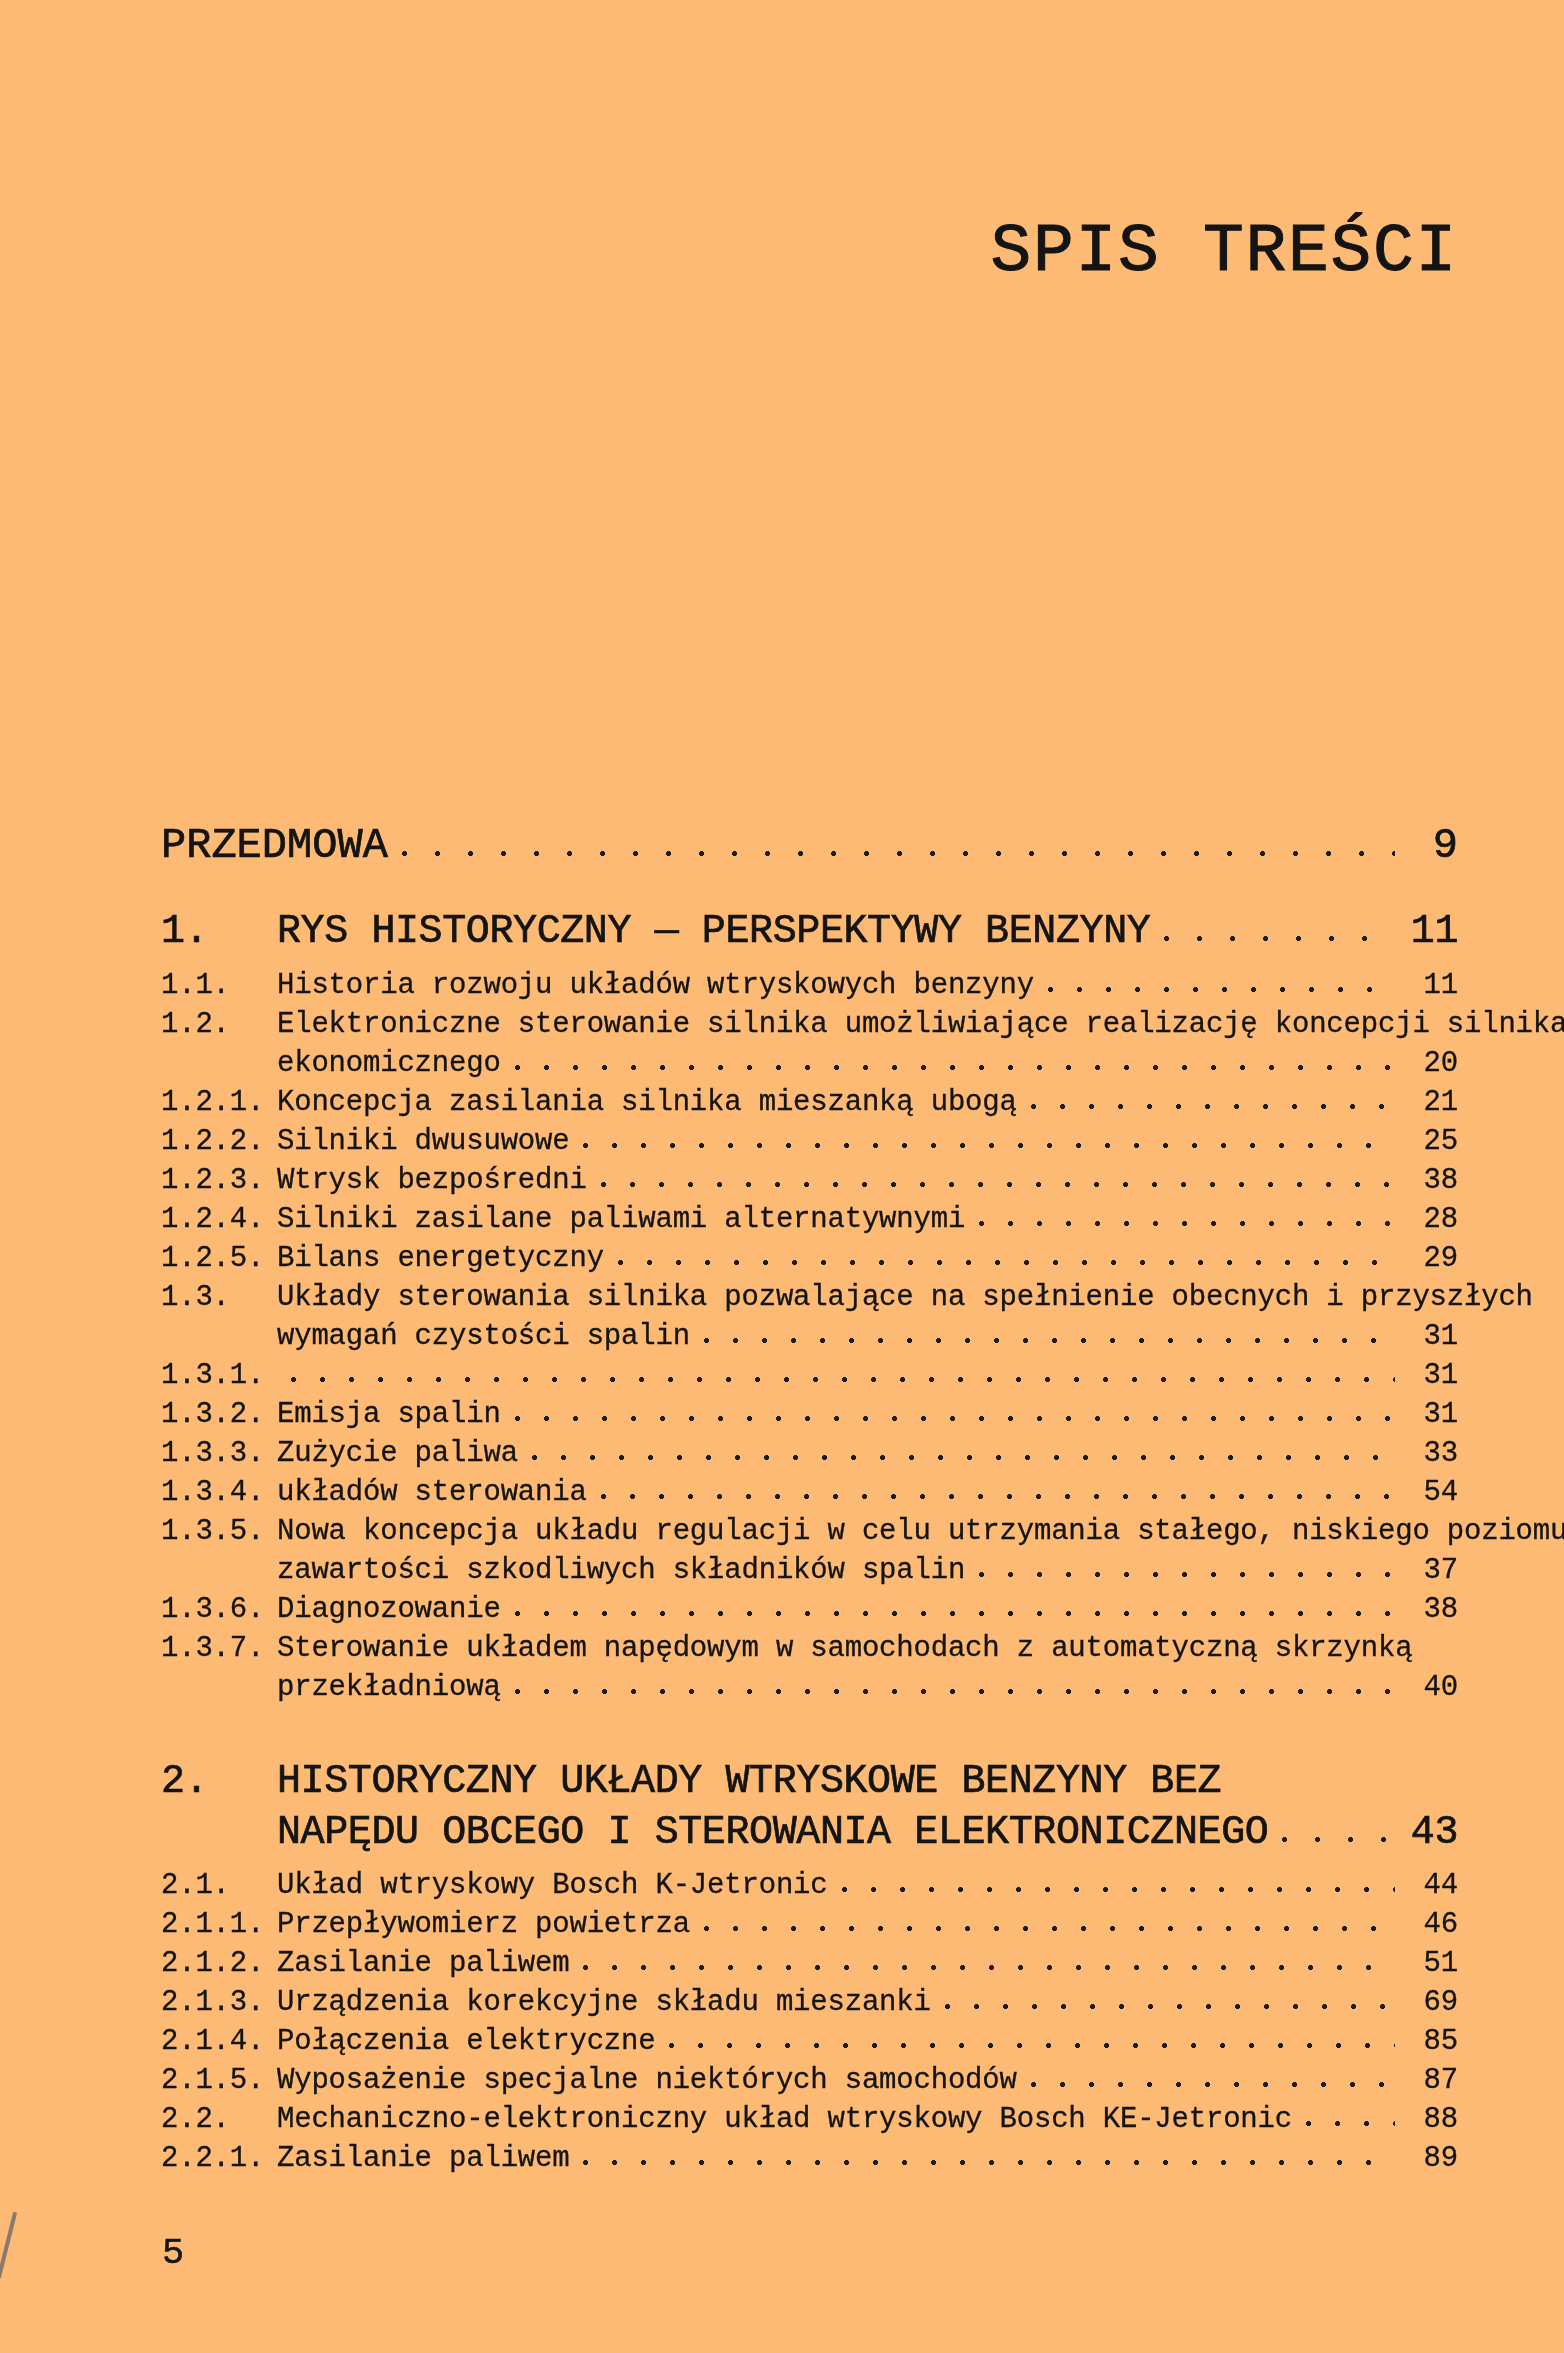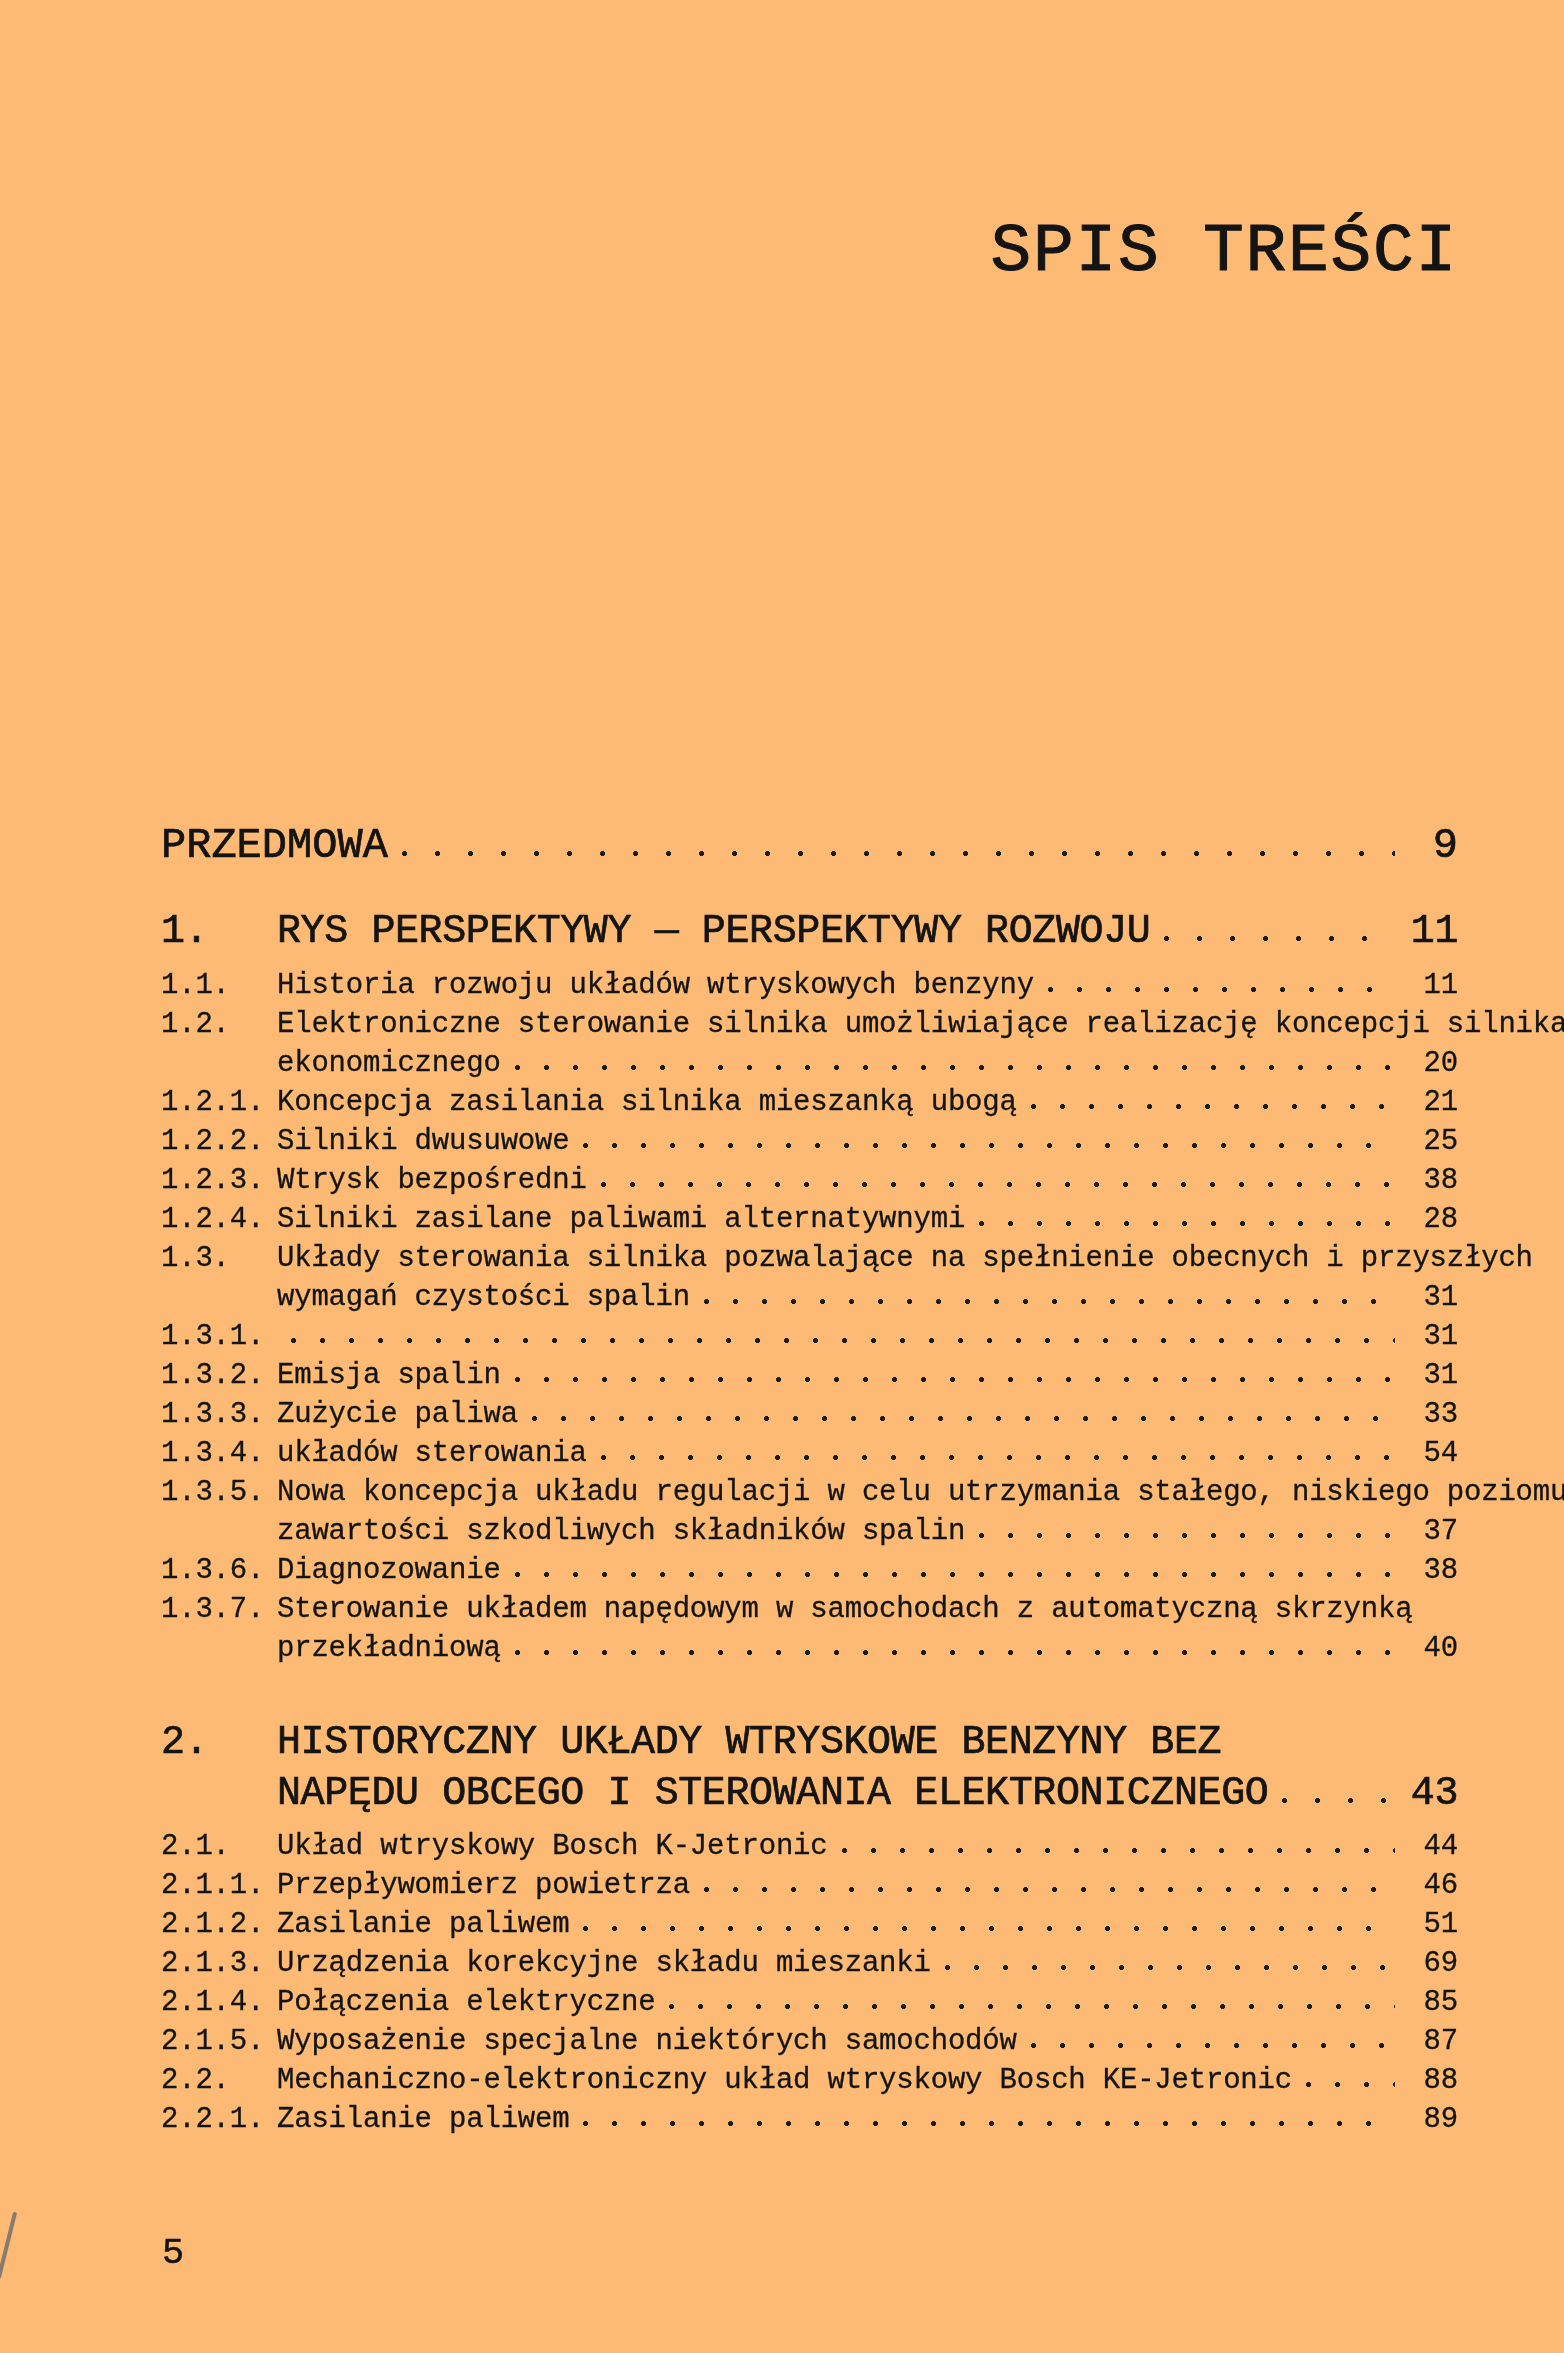--- a/index.html
+++ b/index.html
@@ -126,21 +126,21 @@
             <span class="text">PRZEDMOWA</span>
             <span class="leader"></span>
             <span class="pageno">9</span>
           </div>
         </span>
   </div>
       <div class="entry chapter">
     <span class="num">1.</span>
     <span class="body">
           <div class="line">
-            <span class="text">RYS PERSPEKTYWY — PERSPEKTYWY ROZWOJU</span>
+            <span class="text">RYS HISTORYCZNY — PERSPEKTYWY BENZYNY</span>
             <span class="leader"></span>
             <span class="pageno">11</span>
           </div>
         </span>
   </div>
       <div class="entry item">
     <span class="num">1.1.</span>
     <span class="body">
           <div class="line">
             <span class="text">Historia rozwoju układów wtryskowych benzyny</span>
@@ -192,20 +192,30 @@
           </div>
         </span>
   </div>
       <div class="entry item">
     <span class="num">1.2.4.</span>
     <span class="body">
           <div class="line">
             <span class="text">Silniki zasilane paliwami alternatywnymi</span>
             <span class="leader"></span>
             <span class="pageno">28</span>
+          </div>
+        </span>
+  </div>
+      <div class="entry item">
+    <span class="num">1.2.5.</span>
+    <span class="body">
+          <div class="line">
+            <span class="text">Bilans  energetyczny</span>
+            <span class="leader"></span>
+            <span class="pageno">29</span>
           </div>
         </span>
   </div>
       <div class="entry item">
     <span class="num">1.3.</span>
     <span class="body">
           <div class="line">
             <span class="text">Układy sterowania silnika pozwalające na spełnienie obecnych i przyszłych</span>
           </div>
           <div class="line">

